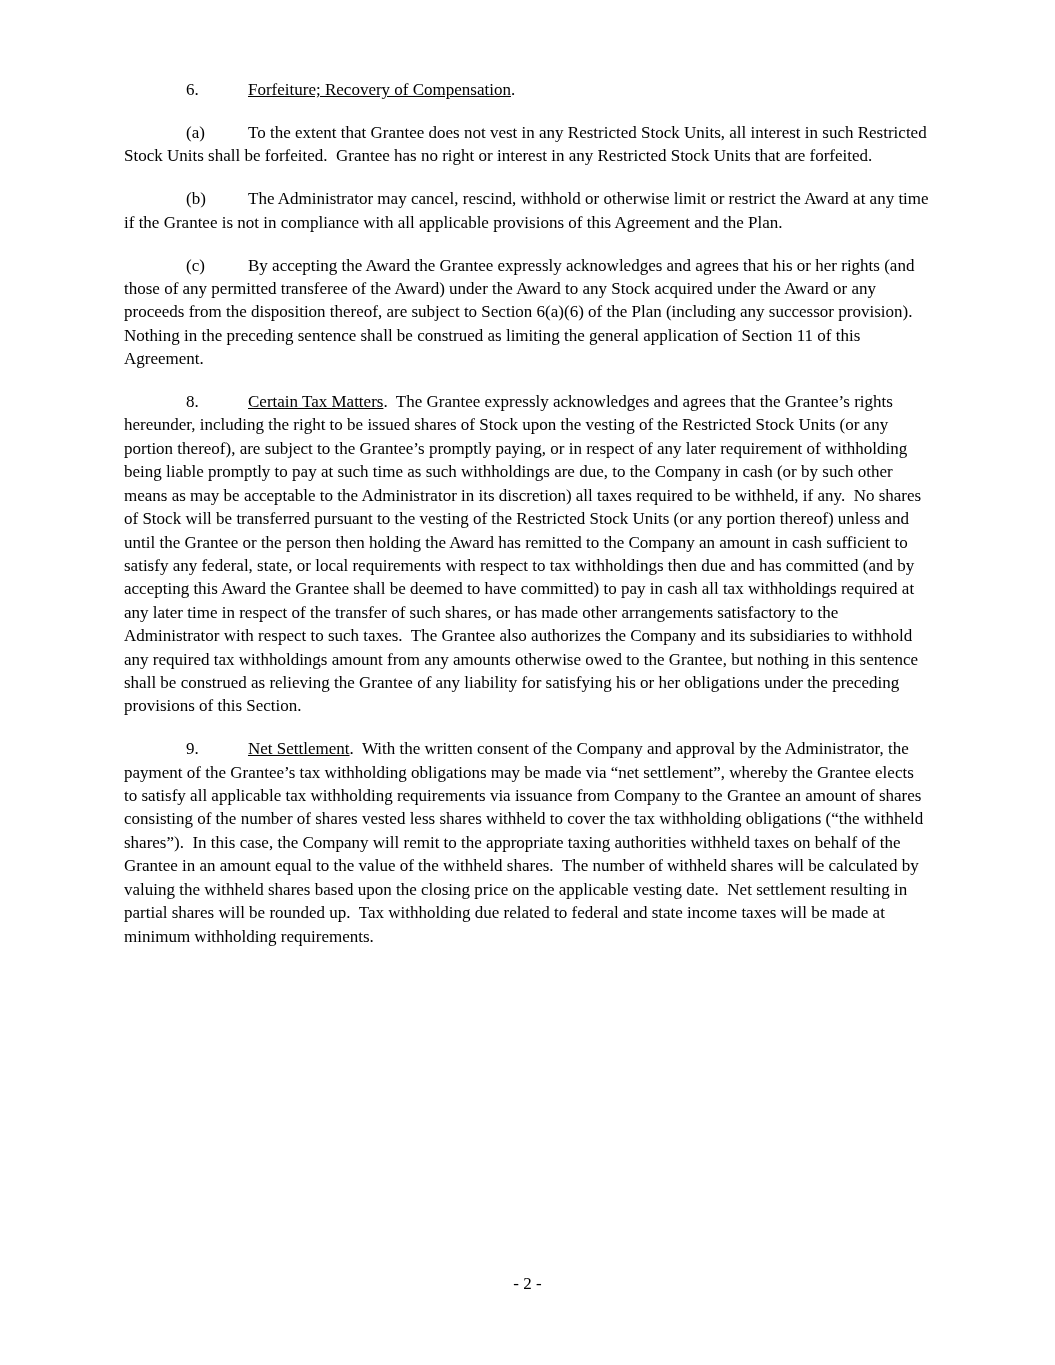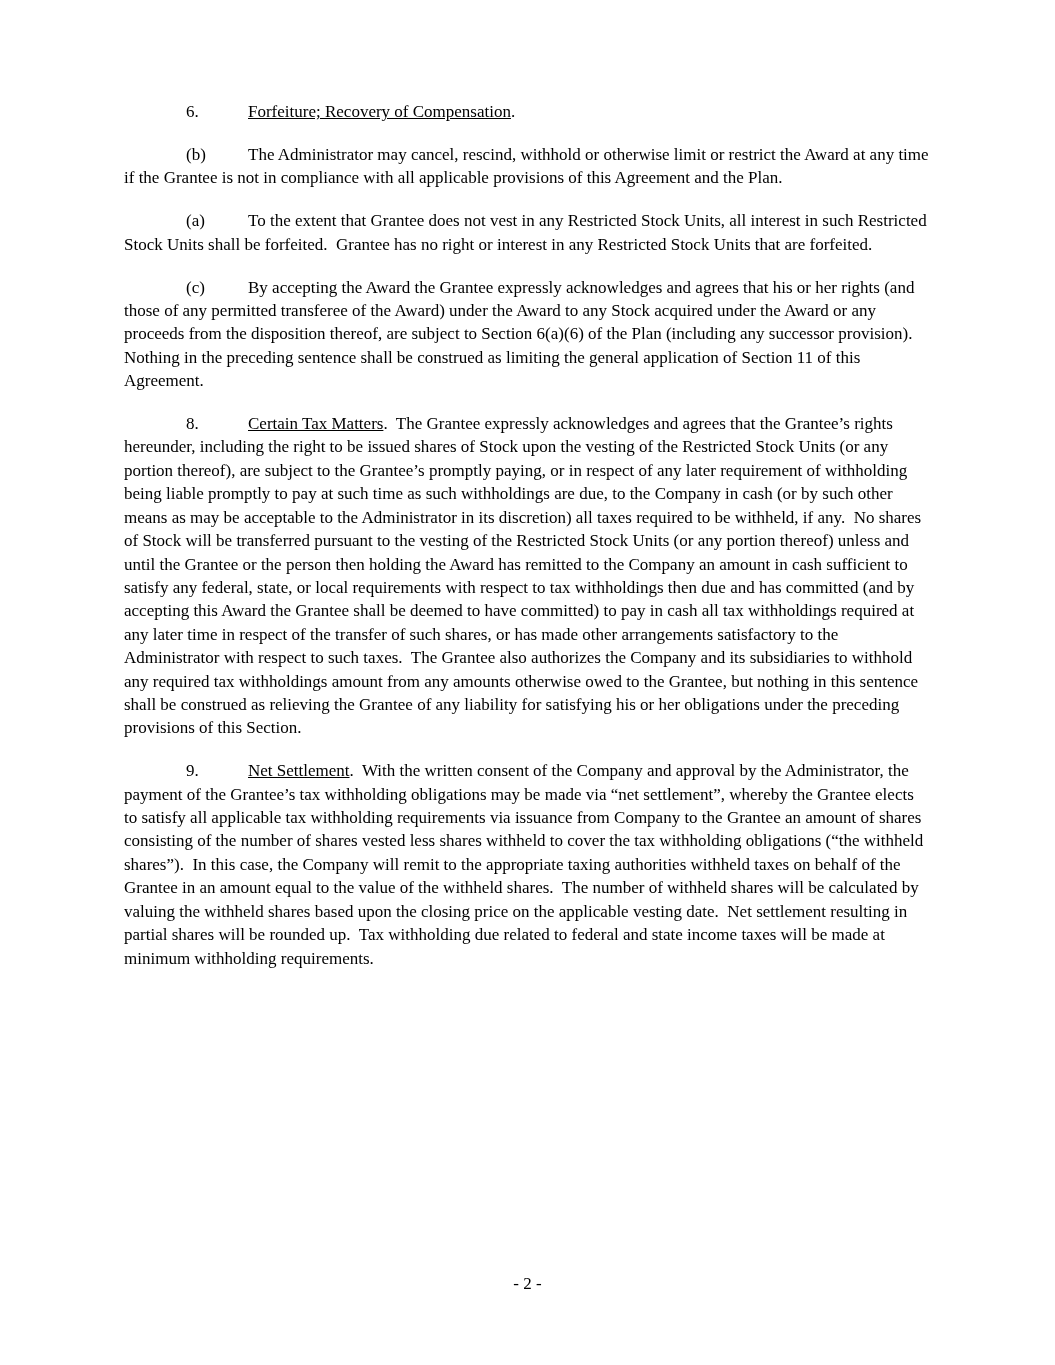--- a/index.html
+++ b/index.html
@@ -8,21 +8,21 @@
     width: 1055px;
     height: 1365px;
     background: #ffffff;
     color: #000000;
     font-family: "Liberation Serif", "DejaVu Serif", serif;
     font-size: 17px;
     line-height: 23.4px;
     overflow: hidden;
   }
   .content {
-    padding: 100px 125px 0 124px;
+    padding: 78px 125px 0 124px;
   }
   p.para {
     margin: 0 0 19.5px 0;
     white-space: pre-wrap;
     text-align: left;
   }
   .plabel {
     display: inline-block;
     margin-left: 62px;
     width: 62px;
@@ -38,23 +38,23 @@
   }
 </style>
 </head>
 <body>
 
 <div class="page">
   <div class="content">
 
     <p class="para"><span class="plabel">6.</span><span class="uline">Forfeiture; Recovery of Compensation</span><span>.</span></p>
 
+    <p class="para"><span class="plabel">(a)</span><span>To the extent that Grantee does not vest in any Restricted Stock Units, all interest in such Restricted Stock Units shall be forfeited.  Grantee has no right or interest in any Restricted Stock Units that are forfeited.</span></p>
+
     <p class="para"><span class="plabel">(b)</span><span>The Administrator may cancel, rescind, withhold or otherwise limit or restrict the Award at any time if the Grantee is not in compliance with all applicable provisions of this Agreement and the Plan.</span></p>
-
-    <p class="para"><span class="plabel">(a)</span><span>To the extent that Grantee does not vest in any Restricted Stock Units, all interest in such Restricted Stock Units shall be forfeited.  Grantee has no right or interest in any Restricted Stock Units that are forfeited.</span></p>
 
     <p class="para"><span class="plabel">(c)</span><span>By accepting the Award the Grantee expressly acknowledges and agrees that his or her rights (and those of any permitted transferee of the Award) under the Award to any Stock acquired under the Award or any proceeds from the disposition thereof, are subject to Section 6(a)(6) of the Plan (including any successor provision).  Nothing in the preceding sentence shall be construed as limiting the general application of Section 11 of this Agreement.</span></p>
 
 
     <p class="para"><span class="plabel">8.</span><span class="uline">Certain Tax Matters</span><span>.  The Grantee expressly acknowledges and agrees that the Grantee’s rights hereunder, including the right to be issued shares of Stock upon the vesting of the Restricted Stock Units (or any portion thereof), are subject to the Grantee’s promptly paying, or in respect of any later requirement of withholding being liable promptly to pay at such time as such withholdings are due, to the Company in cash (or by such other means as may be acceptable to the Administrator in its discretion) all taxes required to be withheld, if any.  No shares of Stock will be transferred pursuant to the vesting of the Restricted Stock Units (or any portion thereof) unless and until the Grantee or the person then holding the Award has remitted to the Company an amount in cash sufficient to satisfy any federal, state, or local requirements with respect to tax withholdings then due and has committed (and by accepting this Award the Grantee shall be deemed to have committed) to pay in cash all tax withholdings required at any later time in respect of the transfer of such shares, or has made other arrangements satisfactory to the Administrator with respect to such taxes.  The Grantee also authorizes the Company and its subsidiaries to withhold any required tax withholdings amount from any amounts otherwise owed to the Grantee, but nothing in this sentence shall be construed as relieving the Grantee of any liability for satisfying his or her obligations under the preceding provisions of this Section.</span></p>
 
     <p class="para"><span class="plabel">9.</span><span class="uline">Net Settlement</span><span>.  With the written consent of the Company and approval by the Administrator, the payment of the Grantee’s tax withholding obligations may be made via “net settlement”, whereby the Grantee elects to satisfy all applicable tax withholding requirements via issuance from Company to the Grantee an amount of shares consisting of the number of shares vested less shares withheld to cover the tax withholding obligations (“the withheld shares”).  In this case, the Company will remit to the appropriate taxing authorities withheld taxes on behalf of the Grantee in an amount equal to the value of the withheld shares.  The number of withheld shares will be calculated by valuing the withheld shares based upon the closing price on the applicable vesting date.  Net settlement resulting in partial shares will be rounded up.  Tax withholding due related to federal and state income taxes will be made at minimum withholding requirements.</span></p>
 
   </div>
 

